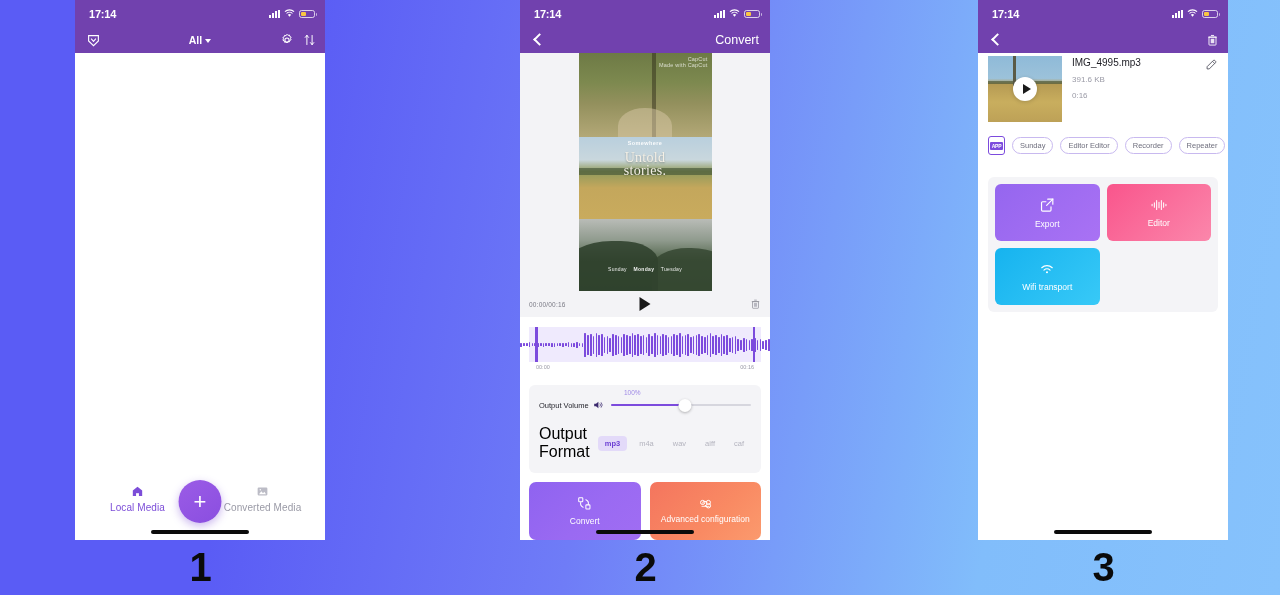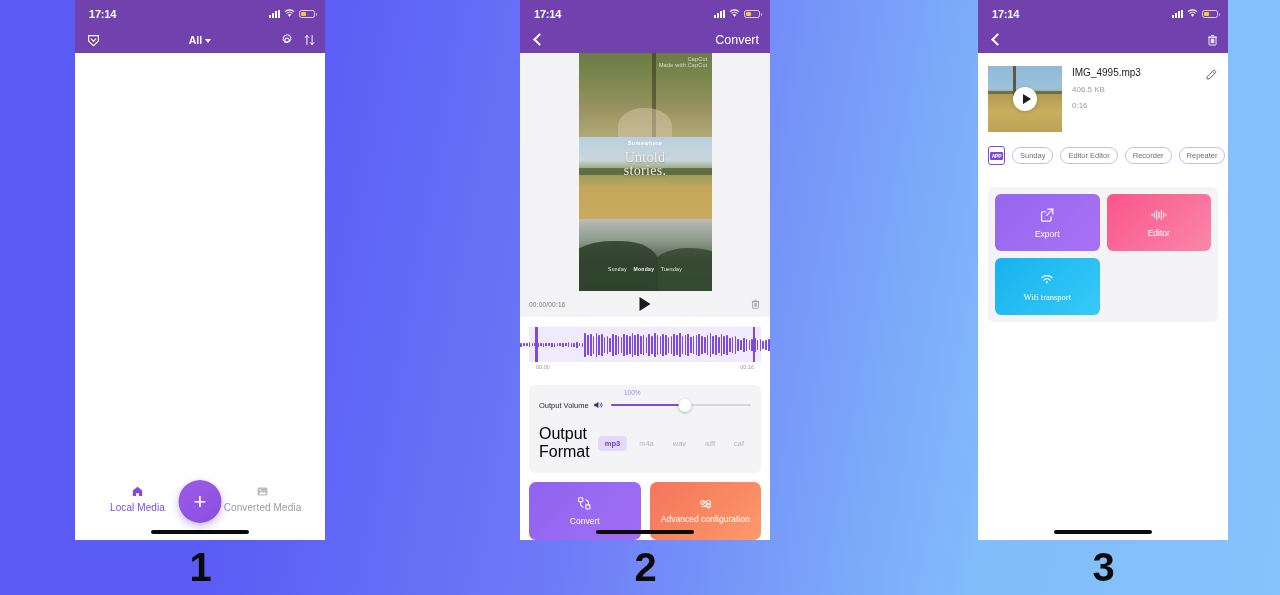--- a/index.html
+++ b/index.html
@@ -253,21 +253,21 @@
   .cta-row { position:absolute; left:9px; right:9px; bottom: 0; display:flex; gap: 9px; }
   .cta {
     flex:1; height: 58px; border-radius: 7px;
     display:flex; flex-direction:column; align-items:center; justify-content:center;
     gap: 5px; color:#fff; font-size: 8.5px; text-align:center; line-height: 10px;
   }
   .cta.purple { background: linear-gradient(135deg,#8f63f0,#9a6af2 55%, #a06df3); }
   .cta.orange { background: linear-gradient(135deg,#f4755e,#f98a63 60%,#fb9a6d); }
 
   
-  .file-row { display:flex; padding: 13px 10px 0; gap: 10px; }
+  .file-row { display:flex; padding: 3px 10px 0; gap: 10px; }
   .thumb {
     width: 74px; height: 66px; position:relative; overflow:hidden;
     background: linear-gradient(180deg,#8fbad8 0%, #9cc2da 34%, #b59a53 42%, #c9ae5e 70%, #bda157 100%);
     flex: none;
   }
   .thumb .tree { position:absolute; left: 34%; top: 0; width: 3px; height: 46%; background:#5a5a46; }
   .thumb .horizon { position:absolute; left:0; right:0; top: 38%; height: 5%; background: rgba(70,85,55,.65); }
   .thumb .playc {
     position:absolute; left:50%; top:50%; transform:translate(-50%,-50%);
     width: 24px; height:24px; border-radius:50%; background:#fff;
@@ -303,21 +303,21 @@
     padding: 7px; display:grid; grid-template-columns: 1fr 1fr; gap: 7px;
   }
   .tile {
     height: 57px; border-radius: 6px; color:#fff;
     display:flex; flex-direction:column; align-items:center; justify-content:center;
     gap: 6px; font-size: 8.5px;
   }
   .tile.t-export   { background: linear-gradient(135deg,#9566ef,#a972f4); }
   .tile.t-ringtone { background: linear-gradient(135deg,#f4705c,#fb9a6b); }
   .tile.t-editor   { background: linear-gradient(135deg,#f9558c,#fb87ab); }
-  .tile.t-wifi     { background: linear-gradient(135deg,#16b3ef,#38c9f7); font-family: Liberation Serif, serif; }
+  .tile.t-wifi     { background: linear-gradient(135deg,#16b3ef,#38c9f7); }
 
   svg { display:block; }
 </style>
 </head>
 <body>
 
 <div class="stage">
 
   <div class="phone p1">
     <div class="statusbar">
@@ -663,21 +663,21 @@
       <div class="file-row">
         <div class="thumb">
           <span class="horizon"></span>
           <span class="tree"></span>
           <span class="playc">
               <i></i>
             </span>
         </div>
         <div class="file-meta">
           <div class="fname">IMG_4995.mp3</div>
-          <div class="fsize">406.5 KB</div>
+          <div class="fsize">391.6 KB</div>
           <div class="fdur">0:16</div>
         </div>
         <div class="pencil">
           <svg viewBox="0 0 20 20" width="13" height="13">
               <path d="M3.2 16.8h3.4L16.2 7.2a1.6 1.6 0 0 0 0-2.3l-1.1-1.1a1.6 1.6 0 0 0-2.3 0L3.2 13.4z" fill="none" stroke="#4a4a56" stroke-width="1.3"></path>
               <path d="M11.6 5.2l3.2 3.2" stroke="#4a4a56" stroke-width="1.2"></path>
             </svg>
         </div>
       </div>
 

